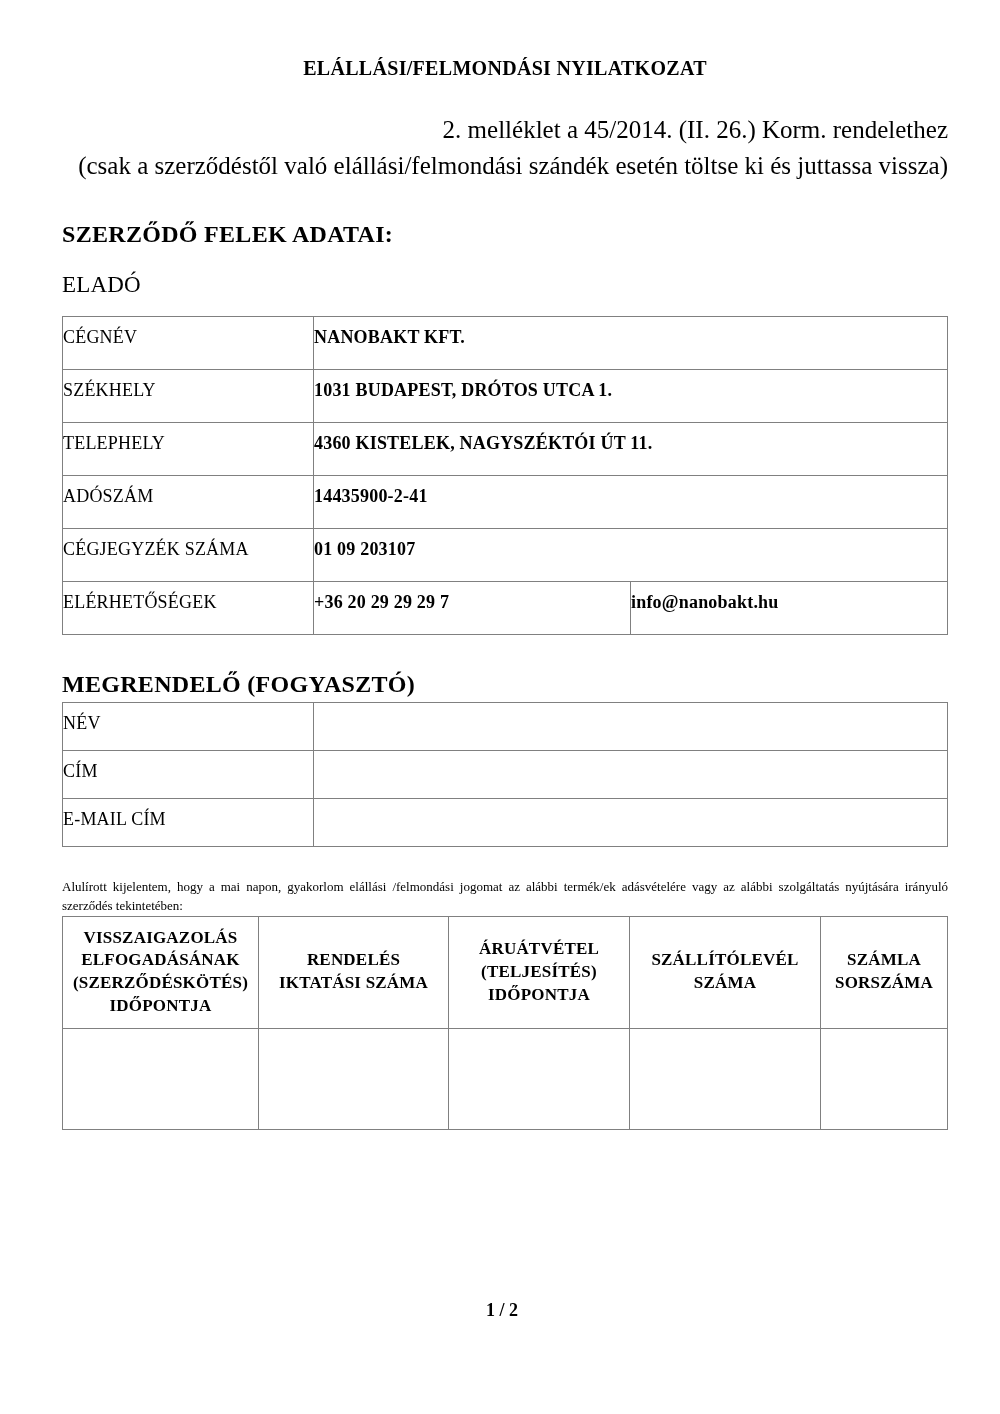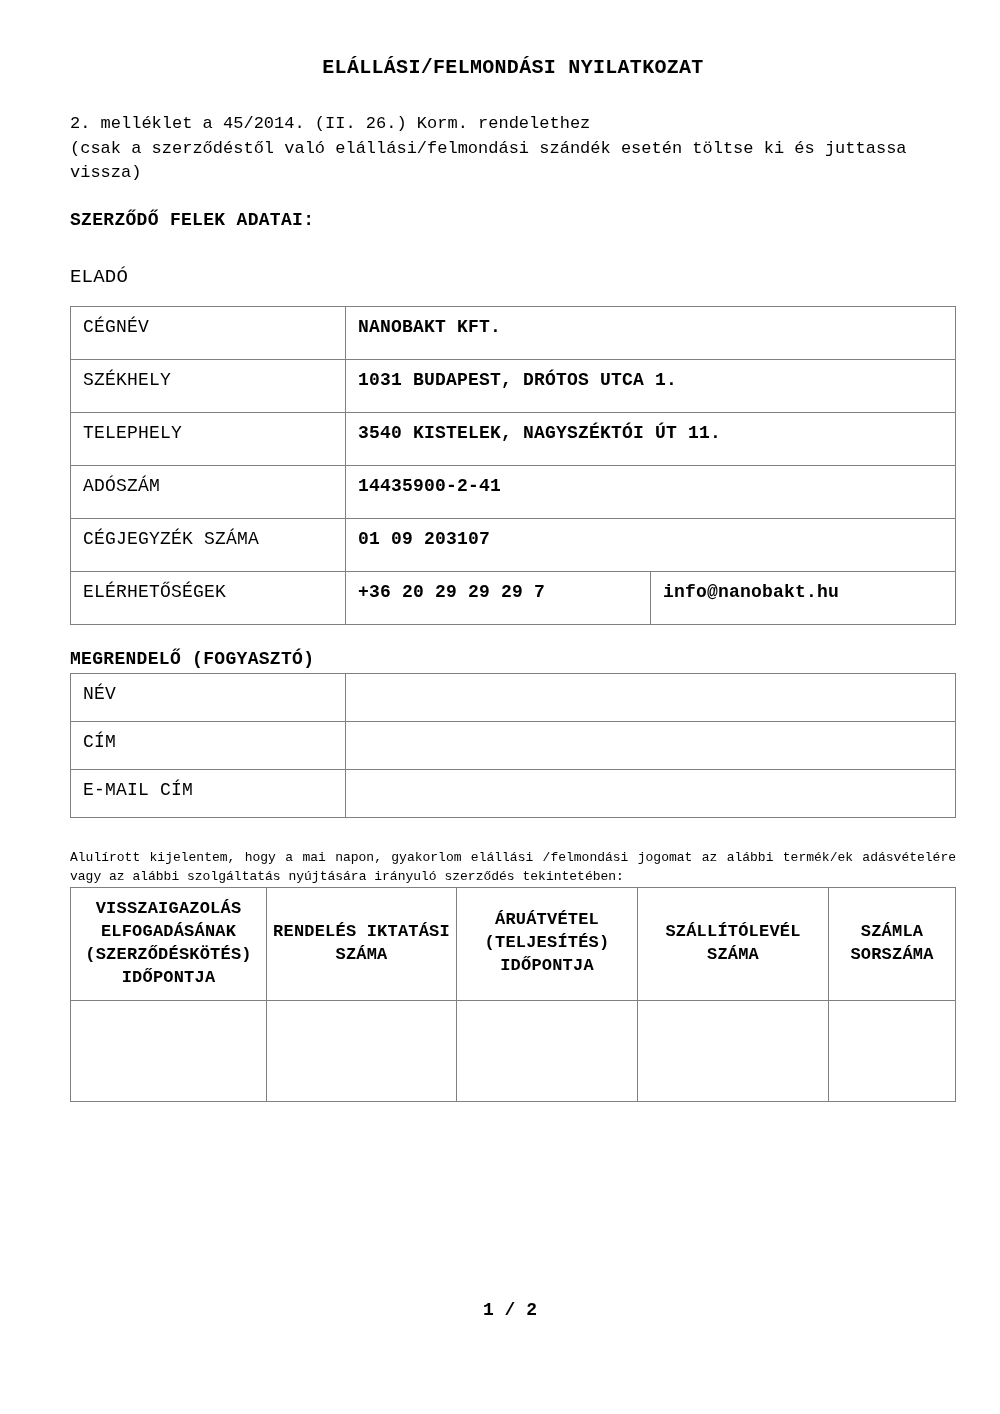--- a/index.html
+++ b/index.html
@@ -11,26 +11,25 @@
     width: 1000px;
     height: 1414px;
     position: relative;
     font-family: "Liberation Serif", "DejaVu Serif", serif;
     color: #000000;
     overflow: hidden;
   }
 
   .page {
     position: absolute;
-    left: 10px; top: 0;
+    left: 2px; top: 0;
     width: 851px;
     height: 1414px;
     padding: 0;
     box-sizing: border-box;
-    font-family: Liberation Mono, monospace;
   }
 
   .content {
     position: absolute;
     left: 60px;
     top: 56px;
     width: 886px;
   }
 
   
@@ -39,51 +38,51 @@
     font-weight: bold;
     font-size: 20px;
     text-align: center;
     letter-spacing: 0.3px;
     margin: 0;
     line-height: 1.2;
   }
 
   .subtitle-block {
     margin-top: 32px;
-    text-align: left;
-    font-size: 17px;
+    text-align: right;
+    font-size: 25px;
     line-height: 1.45;
   }
   .subtitle-line { display: block; }
 
   .section-heading {
     font-variant: small-caps;
     font-weight: bold;
-    font-size: 18px;
+    font-size: 24px;
     letter-spacing: 0.3px;
+    margin-top: 36px;
+  }
+
+  .section-sub {
+    font-variant: small-caps;
+    font-weight: normal;
+    font-size: 23px;
+    letter-spacing: 0.2px;
     margin-top: 24px;
-  }
-
-  .section-sub {
-    font-variant: small-caps;
-    font-weight: normal;
-    font-size: 19px;
-    letter-spacing: 0.2px;
-    margin-top: 36px;
   }
 
   
   table.doc-table {
     border-collapse: collapse;
     width: 886px;
     table-layout: fixed;
   }
   table.doc-table td {
     border: 1px solid #808080;
-    padding: 9px 12px;
+    padding: 9px 0;
     vertical-align: top;
     font-size: 18px;
     line-height: 1.25;
   }
 
   
   #seller-table { margin-top: 18px; }
   #seller-table td.label {
     width: 250px;
     font-variant: small-caps;
@@ -173,21 +172,21 @@
         <tr class="tall">
           <td class="label">CÉGNÉV</td>
           <td class="value" colspan="2">NANOBAKT KFT.</td>
         </tr>
         <tr class="tall">
           <td class="label">SZÉKHELY</td>
           <td class="value" colspan="2">1031 BUDAPEST, DRÓTOS UTCA 1.</td>
         </tr>
         <tr class="tall">
           <td class="label">TELEPHELY</td>
-          <td class="value" colspan="2">3540 KISTELEK, NAGYSZÉKTÓI ÚT 11.</td>
+          <td class="value" colspan="2">4360 KISTELEK, NAGYSZÉKTÓI ÚT 11.</td>
         </tr>
         <tr class="tall">
           <td class="label">ADÓSZÁM</td>
           <td class="value value-plain" colspan="2">14435900-2-41</td>
         </tr>
         <tr class="tall">
           <td class="label">CÉGJEGYZÉK SZÁMA</td>
           <td class="value value-plain" colspan="2">01 09 203107</td>
         </tr>
         <tr class="tall">

